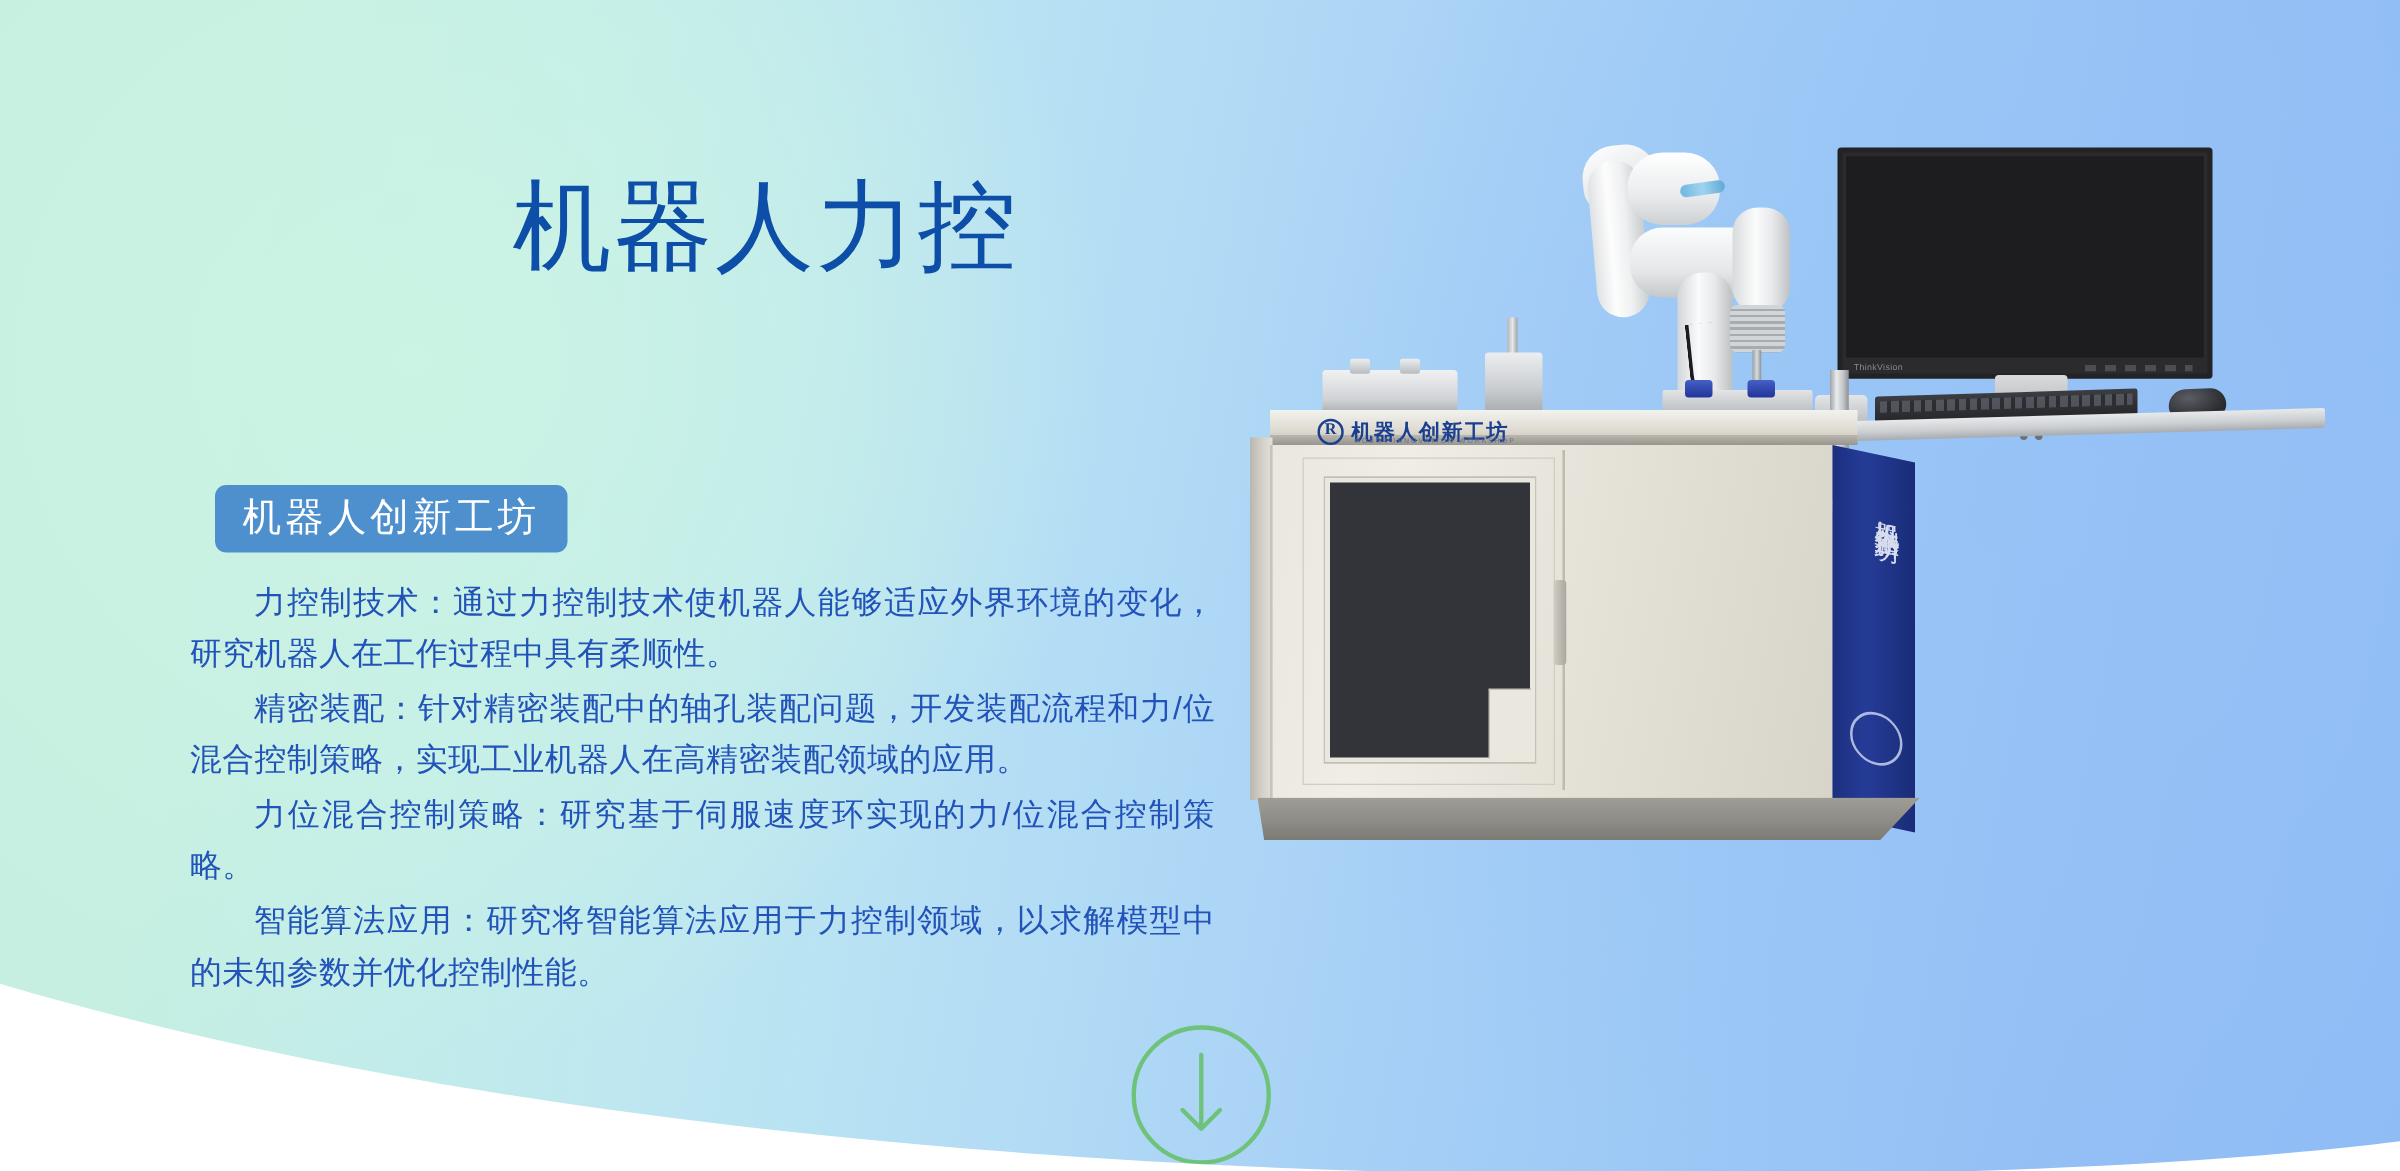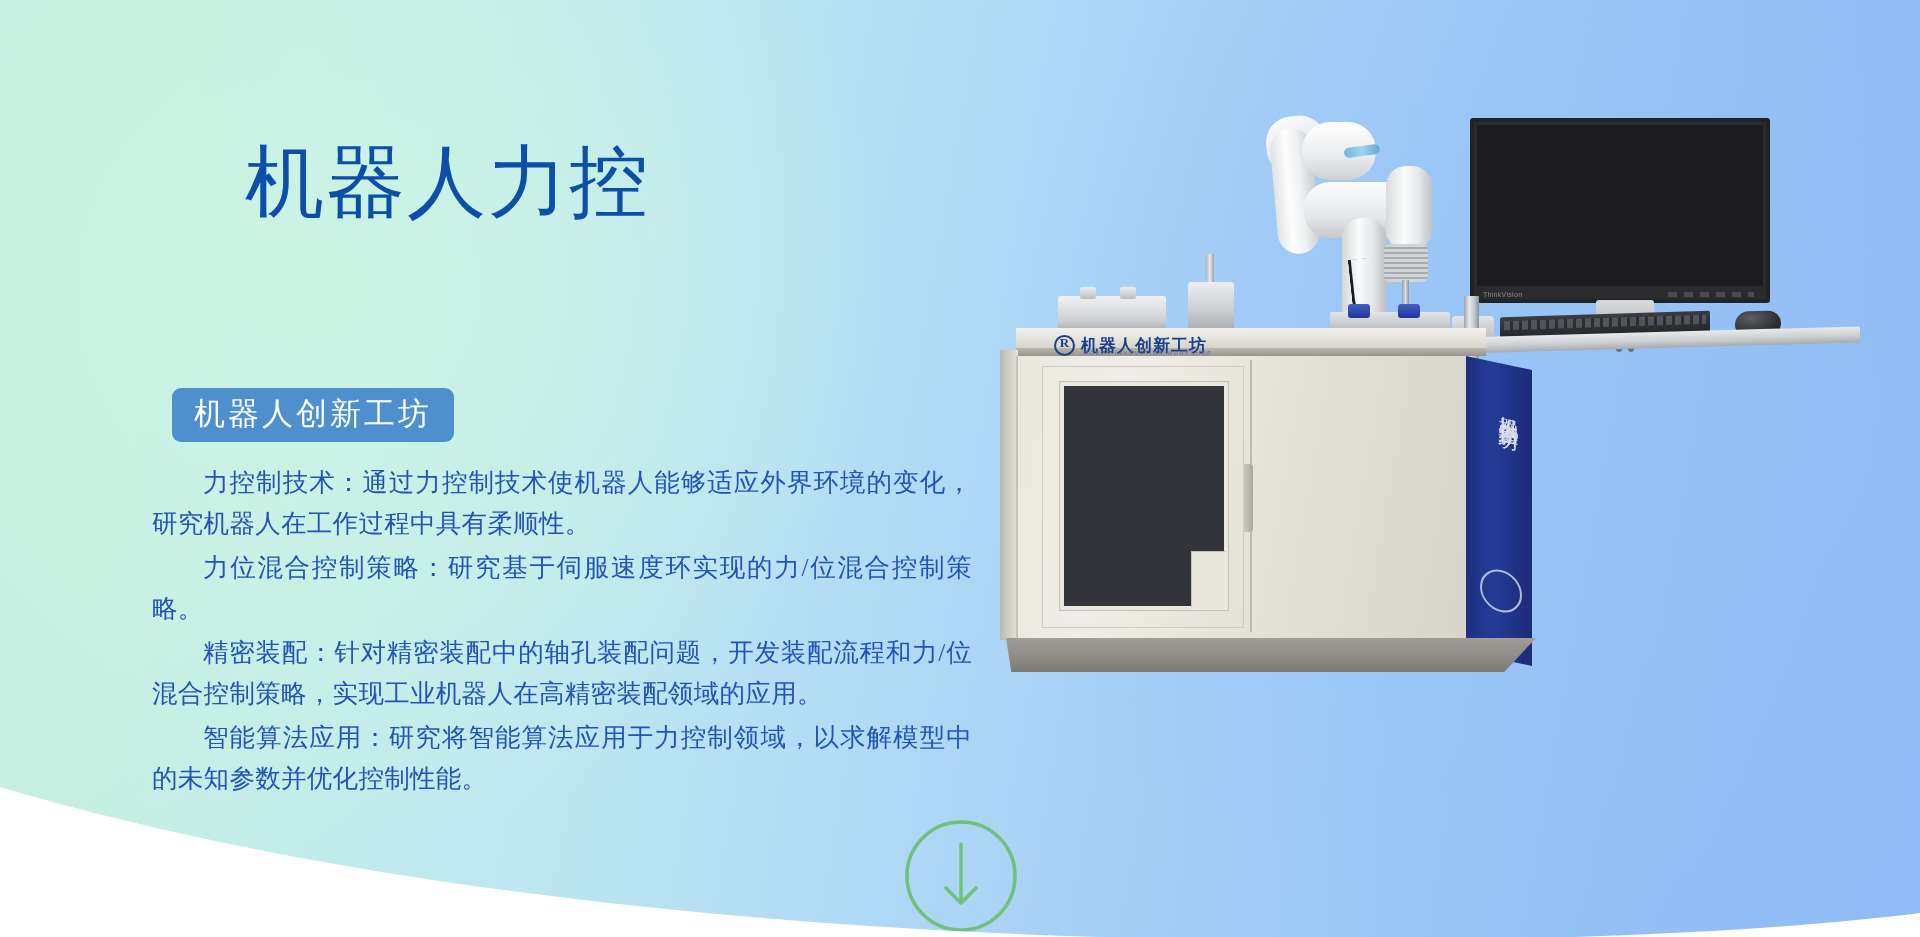--- a/index.html
+++ b/index.html
@@ -59,21 +59,21 @@
     position: absolute;
     left: 0; top: 132px;
     width: 980px;
     color: #0d4fa8;
     font-family: "Liberation Serif", "DejaVu Serif", serif;
     font-size: 79px;
     line-height: 1.28;
     letter-spacing: 2px;
     font-weight: 400;
   }
-  .headline .ln1 { display: block; padding-left: 245px; }
+  .headline .ln1 { display: block; padding-left: 245px; text-align: center; }
   .headline .ln2 { display: block; padding-left: 420px; }
 
   .badge-wrap {
     position: absolute;
     left: 172px; top: 388px;
   }
   .badge {
     display: inline-block;
     background: #4d90cd;
     color: #ffffff;
@@ -84,21 +84,21 @@
     border-radius: 9px;
     line-height: 1.15;
     white-space: nowrap;
   }
 
   .body-copy {
     position: absolute;
     left: 152px; top: 462px;
     width: 820px;
     color: #2253b8;
-    font-family: Liberation Serif, serif;
+    font-family: Liberation Sans, sans-serif;
     font-size: 25.5px;
     line-height: 41px;
     letter-spacing: 0.3px;
     text-align: justify;
     text-justify: inter-character;
   }
   .body-copy p {
     text-indent: 2em;
     margin: 0 0 3px 0;
   }
@@ -513,22 +513,22 @@
     <div class="headline">
       <span class="ln1">机器人力控</span>
     </div>
 
     <div class="badge-wrap">
       <span class="badge">机器人创新工坊</span>
     </div>
 
     <div class="body-copy">
       <p>力控制技术：通过力控制技术使机器人能够适应外界环境的变化，研究机器人在工作过程中具有柔顺性。</p>
+      <p>精密装配：针对精密装配中的轴孔装配问题，开发装配流程和力/位混合控制策略，实现工业机器人在高精密装配领域的应用。</p>
       <p>力位混合控制策略：研究基于伺服速度环实现的力/位混合控制策略。</p>
-      <p>精密装配：针对精密装配中的轴孔装配问题，开发装配流程和力/位混合控制策略，实现工业机器人在高精密装配领域的应用。</p>
       <p>智能算法应用：研究将智能算法应用于力控制领域，以求解模型中的未知参数并优化控制性能。</p>
     </div>
   </div>
 
   <div class="scroll-cue">
     <svg width="116" height="116" viewBox="0 0 116 116">
       <circle cx="58" cy="58" r="54" fill="none" stroke="#6fc27a" stroke-width="3.5"></circle>
       <line x1="58" y1="26" x2="58" y2="84" stroke="#6fc27a" stroke-width="3.5" stroke-linecap="round"></line>
       <polyline points="43,70 58,85 73,70" fill="none" stroke="#6fc27a" stroke-width="3.5" stroke-linecap="round" stroke-linejoin="round"></polyline>
     </svg>

